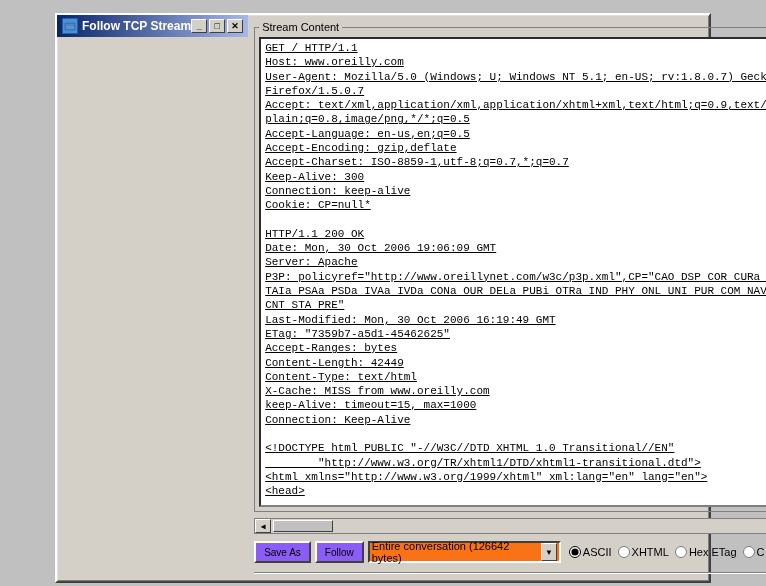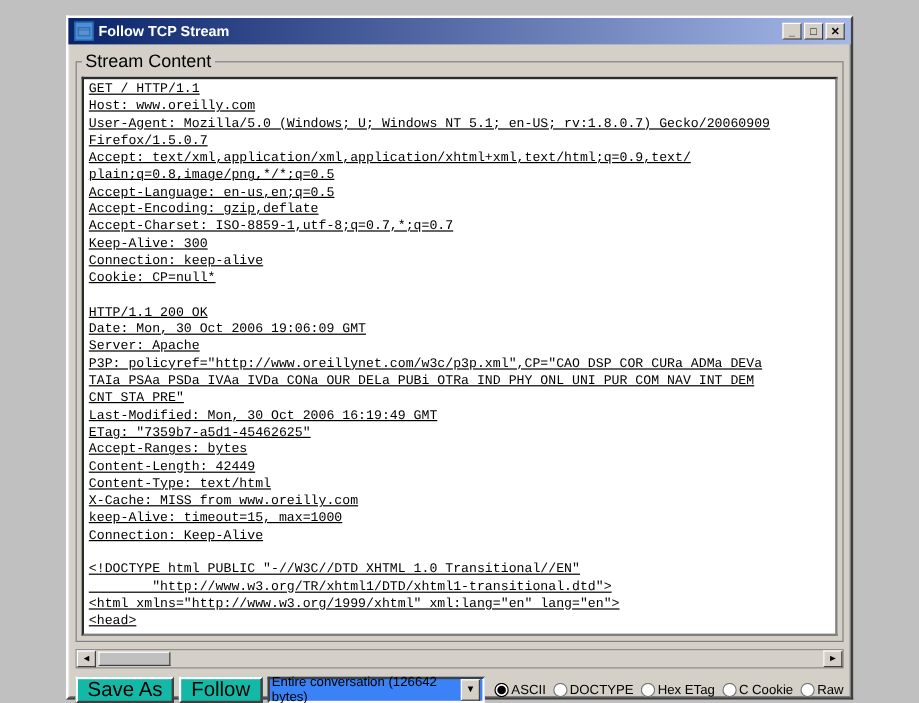--- a/index.html
+++ b/index.html
@@ -16,21 +16,20 @@
     }
     .window {
       width: 656px;
       height: 570px;
       background: #d4d0c8;
       border: 2px solid #ffffff;
       border-right-color: #404040;
       border-bottom-color: #404040;
       box-shadow: inset 1px 1px 0 #dfdfdf, inset -1px -1px 0 #808080;
       display: flex;
-      flex-direction: column;
       margin-top: 10px;
     }
     .title-bar {
       background: linear-gradient(to right, #0a246a, #a6b8e8);
       color: white;
       font-family: Arial, sans-serif;
       font-size: 12px;
       font-weight: bold;
       padding: 3px 5px;
       display: flex;
@@ -158,37 +157,37 @@
     }
     .bottom-bar {
       display: flex;
       align-items: center;
       gap: 4px;
       padding: 3px 0;
       height: 28px;
       flex-shrink: 0;
     }
     .win-button {
-      background: #14b8a6;
+      background: #8b5cf6;
       border: 2px solid;
       border-top-color: #ffffff;
       border-left-color: #ffffff;
       border-right-color: #404040;
       border-bottom-color: #404040;
       padding: 2px 8px;
       font-family: Arial, sans-serif;
-      font-size: 17px;
+      font-size: 10px;
       cursor: pointer;
       height: 22px;
       display: flex;
       align-items: center;
       white-space: nowrap;
     }
     .dropdown {
-      background: #3b82f6;
+      background: #f97316;
       border: 2px solid;
       border-top-color: #404040;
       border-left-color: #404040;
       border-right-color: #ffffff;
       border-bottom-color: #ffffff;
       padding: 1px 2px;
       font-family: Arial, sans-serif;
       font-size: 11px;
       height: 22px;
       display: flex;
@@ -258,21 +257,21 @@
     <div class="title-bar-buttons">
       <button class="title-btn">_</button>
       <button class="title-btn">□</button>
       <button class="title-btn">✕</button>
     </div>
   </div>
 
   <div class="window-body">
 
     <fieldset style="border:1px solid #808080; flex:1; display:flex; flex-direction:column; min-height:0; padding:4px;">
-      <legend style="font-family:Arial,sans-serif;font-size:15px;padding:0 3px;">Stream Content</legend>
+      <legend style="font-family:Arial,sans-serif;font-size:11px;padding:0 3px;">Stream Content</legend>
 
       <div class="text-content">GET / HTTP/1.1
 Host: www.oreilly.com
 User-Agent: Mozilla/5.0 (Windows; U; Windows NT 5.1; en-US; rv:1.8.0.7) Gecko/20060909
 Firefox/1.5.0.7
 Accept: text/xml,application/xml,application/xhtml+xml,text/html;q=0.9,text/
 plain;q=0.8,image/png,*/*;q=0.5
 Accept-Language: en-us,en;q=0.5
 Accept-Encoding: gzip,deflate
 Accept-Charset: ISO-8859-1,utf-8;q=0.7,*;q=0.7
@@ -318,21 +317,21 @@
         <div class="dropdown-arrow">▼</div>
       </div>
 
       <div class="radio-group">
         <label class="radio-item">
           <input type="radio" class="radio-input" name="encoding" checked="" style="">
           <span>ASCII</span>
         </label>
         <label class="radio-item">
           <input type="radio" class="radio-input" name="encoding" style="">
-          <span>DOCTYPE</span>
+          <span>XHTML</span>
         </label>
         <label class="radio-item">
           <input type="radio" class="radio-input" name="encoding" style="">
           <span>Hex ETag</span>
         </label>
         <label class="radio-item">
           <input type="radio" class="radio-input" name="encoding" style="">
           <span>C Cookie</span>
         </label>
         <label class="radio-item">

